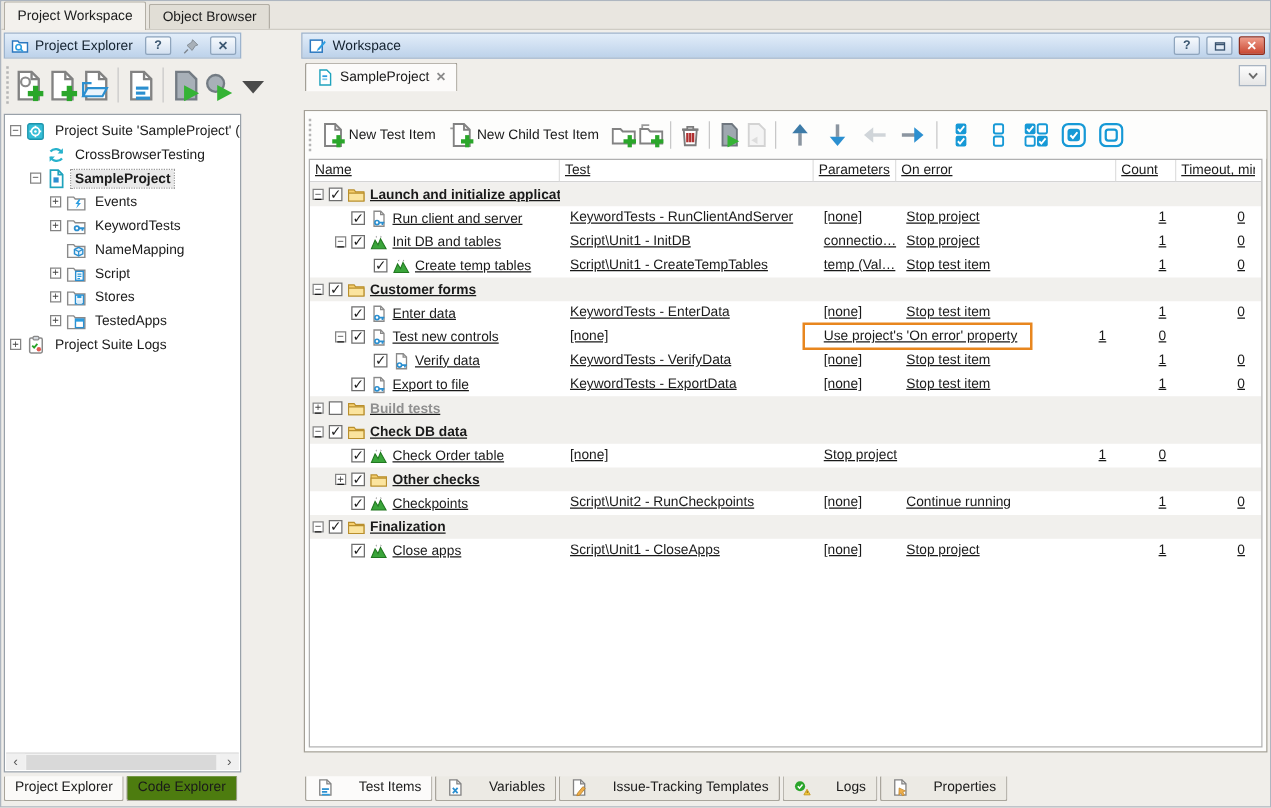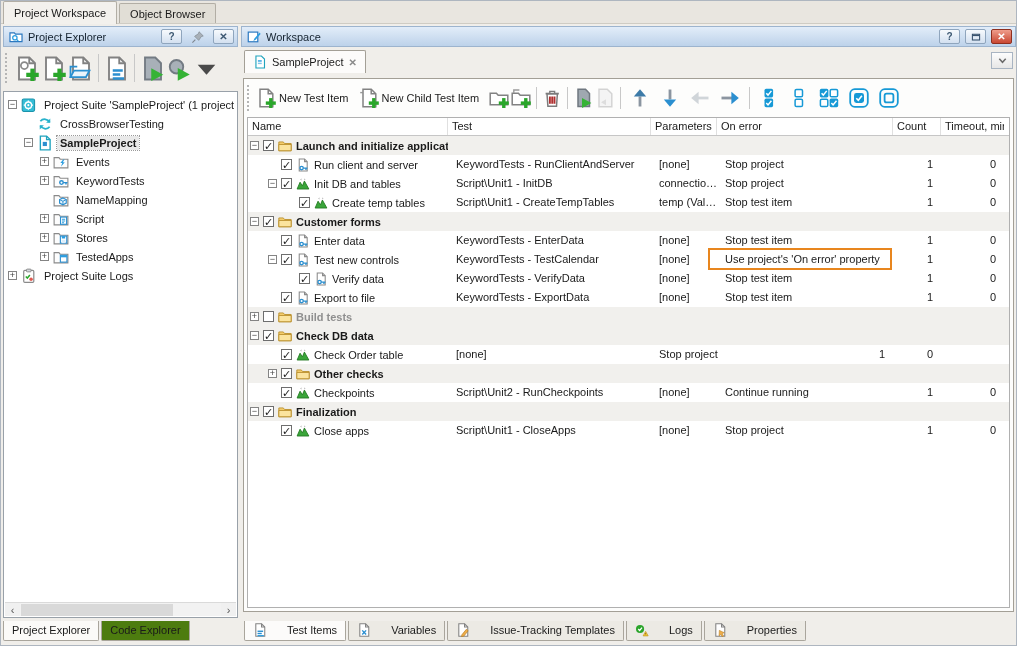--- a/index.html
+++ b/index.html
@@ -17,21 +17,21 @@
   
   .titlebar{height:21px;display:flex;align-items:center;gap:5px;padding:0 3px 0 5px;
             background:linear-gradient(#e2edf9,#bdd2ea);border:1px solid #9db4ce;}
   .title-text{flex:1;white-space:nowrap;overflow:hidden;color:#14222f;}
   .tb-btn{width:21px;height:15px;border:1px solid #8fa5bd;border-radius:2px;flex:none;
           background:linear-gradient(#f7fafd,#d3e0f0);display:flex;align-items:center;justify-content:center;
           font-size:10px;font-weight:bold;color:#3c5872;}
   .tb-btn.close-red{background:linear-gradient(#ef9d8b,#c94732);border-color:#8e2f1f;color:#fff;}
 
   
-  .pe-panel{position:absolute;left:2px;top:25px;width:235px;bottom:4px;display:flex;flex-direction:column;}
+  .pe-panel{position:absolute;left:2px;top:25px;width:190px;bottom:4px;display:flex;flex-direction:column;}
   .pe-toolbar{height:42px;display:flex;align-items:center;padding:2px 1px;background:#f0eeea;}
   .grip{width:6px;align-self:stretch;margin:4px 2px 4px 1px;border-left:2px dotted #b5b5b5;}
   .tbtn{padding:1px;border-radius:2px;display:flex;align-items:center;flex:none;}
   .tbtn.disabled{opacity:.9;}
   .vsep{width:1px;height:28px;background:#c8c8c8;margin:0 4px;flex:none;}
   .vsep.sm{height:22px;}
   .pe-tree{flex:1;margin-top:2px;background:#fff;border:1px solid #99a1a9;position:relative;
            overflow:hidden;padding:3px 0 17px 0;}
   .tree-row{height:19px;display:flex;align-items:center;white-space:nowrap;overflow:hidden;}
   .tree-label{padding:1px 3px;}
@@ -51,26 +51,26 @@
   .pe-tab.active{background:#fbfaf8;}
 
   
   .ws-panel{position:absolute;left:240px;top:25px;width:775px;bottom:4px;display:flex;flex-direction:column;}
   .ws-tabrow{height:25px;display:flex;align-items:flex-end;padding:0 3px;}
   .doc-tab{display:flex;align-items:center;gap:5px;background:#fcfbfa;border:1px solid #a39f96;border-bottom:none;
            padding:0 8px;height:23px;border-radius:2px 2px 0 0;margin-bottom:-1px;z-index:2;position:relative;}
   .doc-close{color:#8a8a8a;font-size:10px;font-weight:bold;}
   .chev-btn{margin-left:auto;width:22px;height:17px;border:1px solid #a8b4c2;margin-bottom:3px;
             background:linear-gradient(#fdfdfd,#e6e6e6);display:flex;align-items:center;justify-content:center;}
-  .ws-content{flex:1;border:1px solid #a39f96;background:#fdfdfc;margin:6px 2px;display:flex;flex-direction:column;z-index:1;justify-content:space-between;}
+  .ws-content{flex:1;border:1px solid #a39f96;background:#fdfdfc;margin:16px 2px;display:flex;flex-direction:column;z-index:1;justify-content:space-between;}
   .ws-toolbar{height:38px;display:flex;align-items:center;padding:2px 2px;background:#fdfdfc;}
   .tlabel{margin:0 8px 0 3px;white-space:nowrap;}
   .table-wrap{flex:1;margin:0 3px 3px;border:1px solid #b0b0b0;background:#fff;overflow:hidden;
               display:flex;flex-direction:column;}
-  .tgrid{display:grid;grid-template-columns:200px 203px 66px 176px 48px 63px;}
+  .tgrid{display:grid;grid-template-columns:200px 203px 66px 176px 48px 63px;text-decoration:underline;}
   .thead{height:18px;border-bottom:1px solid #c6c6c6;background:#fff;}
   .hcell{padding-left:4px;line-height:17px;border-right:1px solid #e0e0e0;white-space:nowrap;overflow:hidden;}
   .tbody{flex:1;overflow:hidden;background:#fff;}
   .trow{height:19px;line-height:18px;}
   .trow.group{background:#f1f0ed;}
   .trow.group .row-label{font-weight:bold;}
   .trow.disabled .row-label{color:#8f8f8f;}
   .cell{padding-left:8px;white-space:nowrap;overflow:hidden;}
   .cell.name{display:flex;align-items:center;padding-left:2px;}
   .cell.num{text-align:right;padding-right:8px;}
@@ -693,21 +693,20 @@
                 <span class="icn sz14" data-name="keyword-icon">
                   <svg viewBox="0 0 20 20" xmlns="http://www.w3.org/2000/svg">
                     <path d="M4.6 1.4h7.6l3.8 3.8v13.4H4.6z" fill="#fff" stroke="#8a8a8a" stroke-width="1.5"></path>
                     <path d="M12.2 1.4v3.8H16" fill="none" stroke="#8a8a8a" stroke-width="1.5"></path>
                     <circle cx="8" cy="14.4" r="2.4" fill="none" stroke="#2b8fd0" stroke-width="1.9"></circle>
                     <path d="M10.4 14.4h6M14.2 14.4v2.6" stroke="#2b8fd0" stroke-width="1.9" fill="none"></path>
                   </svg>
                 </span>
                 <span class="row-label" data-name="row-name-label">Test new controls</span>
               </div>
-              <div class="cell" data-name="test-cell">KeywordTests - TestCalendar</div>
               <div class="cell" data-name="parameters-cell">[none]</div>
               <div class="cell onerr" data-name="on-error-cell"><span data-name="on-error-label">Use project's 'On error' property</span><div class="hl" data-name="on-error-highlight"></div></div>
               <div class="cell num" data-name="count-cell">1</div>
               <div class="cell num" data-name="timeout-cell">0</div>
             </div>
             <div class="tgrid trow item" data-name="row-verify-data">
               <div class="cell name" data-name="name-cell" style="padding-left: 38px;">
                 <span class="exp hide" data-name="row-expander"></span>
                 <span class="cb" data-name="row-checkbox">
                   <span class="mk" data-name="check-icon">✓</span>

